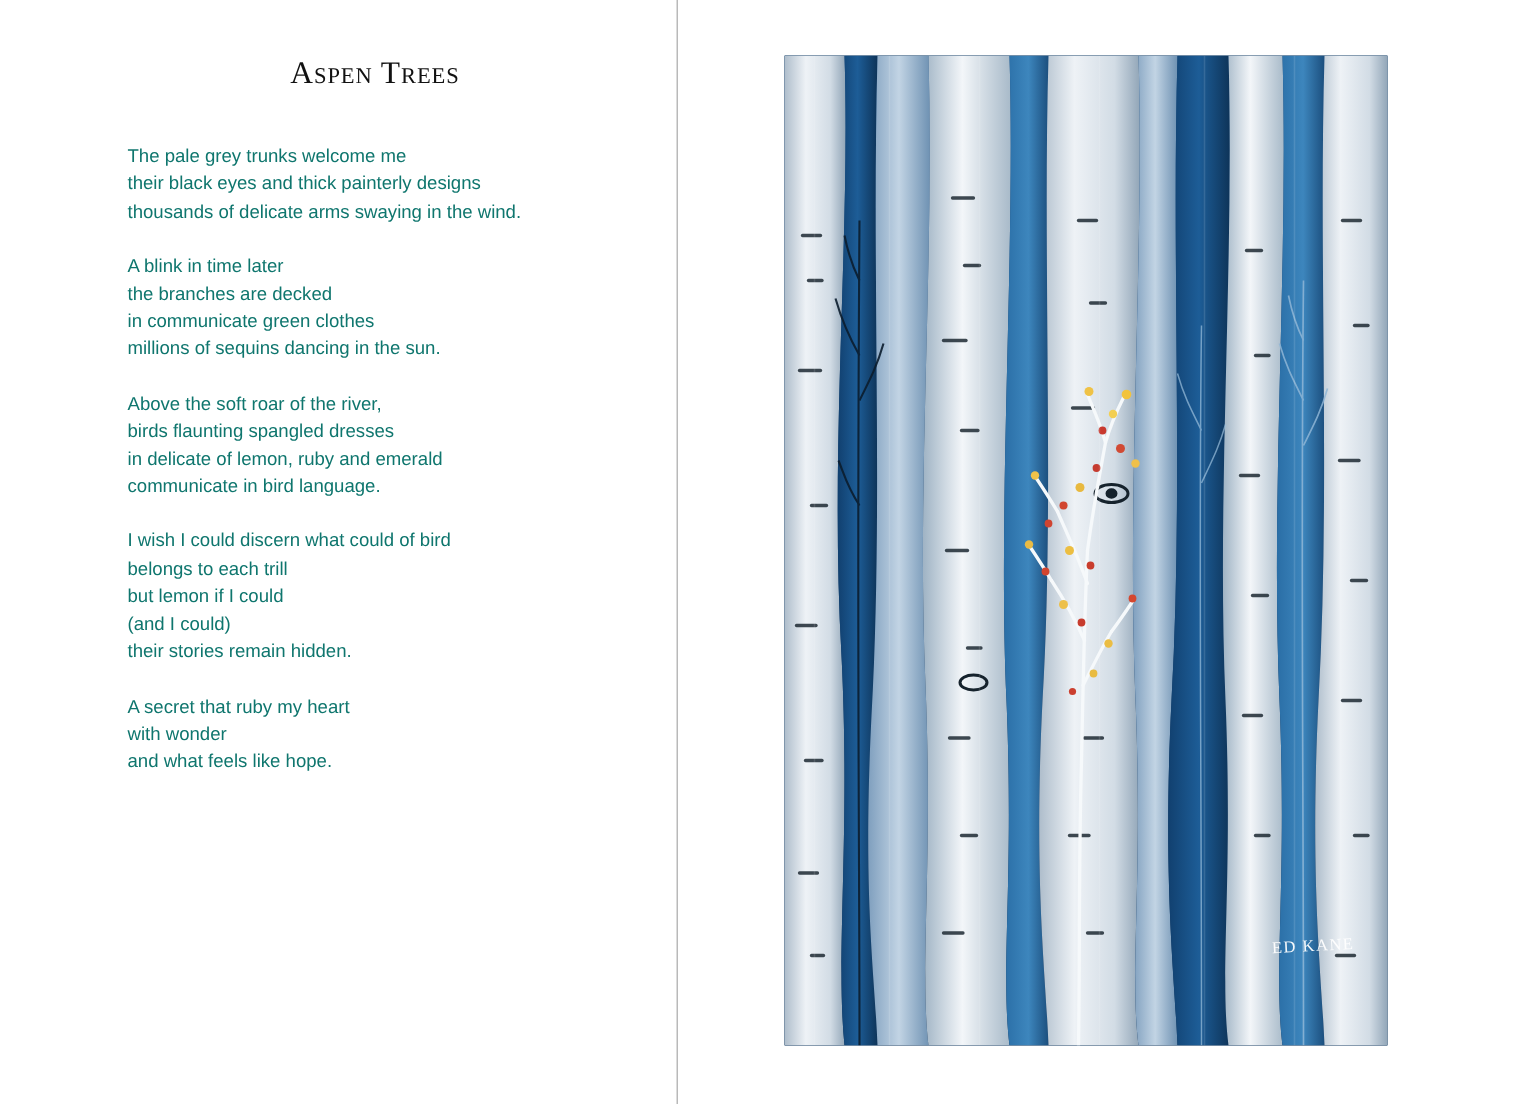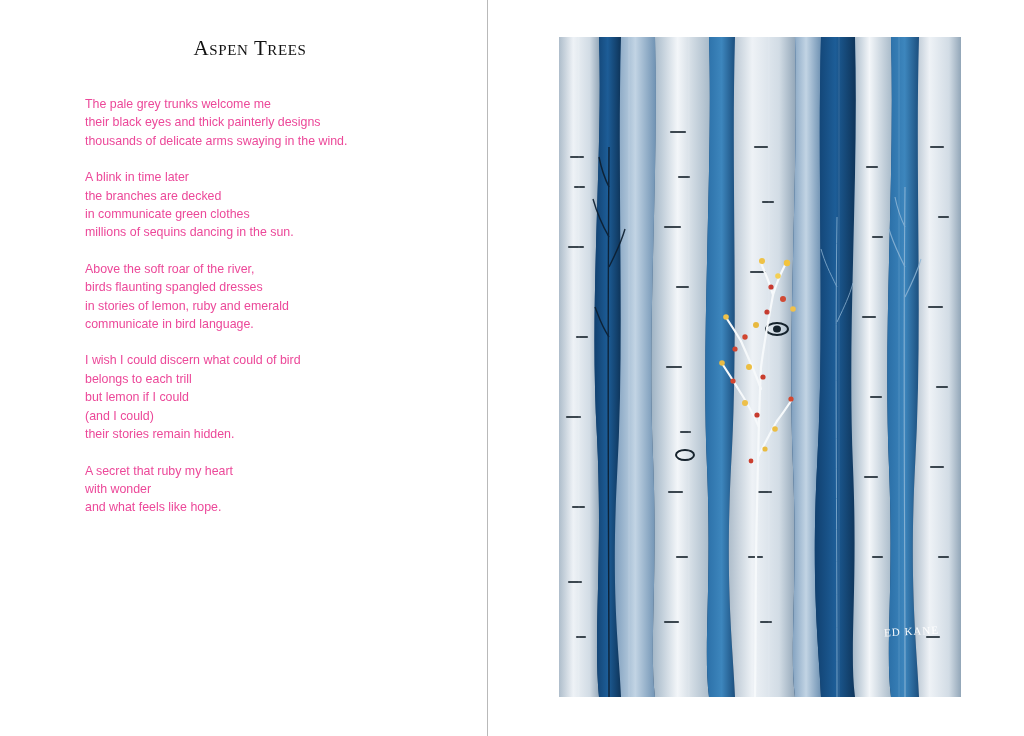--- a/index.html
+++ b/index.html
@@ -19,21 +19,21 @@
     position: absolute;
     inset: 0;
     display: flex;
   }
   .page {
     position: relative;
     height: 100%;
     box-sizing: border-box;
   }
   .page-left {
-    width: 488px;
+    width: 452px;
     border-right: 1px solid #b9b9b9;
   }
   .page-right {
     width: 523px;
   }
 
   
   .poem-title {
     position: absolute;
     left: 85px;
@@ -46,21 +46,21 @@
     letter-spacing: 0.6px;
     color: #111111;
   }
   .poem-body {
     position: absolute;
     left: 85px;
     top: 95px;
     width: 380px;
     font-size: 12.4px;
     line-height: 18.4px;
-    color: #ec4899;
+    color: #0f766e;
   }
   .stanza {
     margin: 0 0 18px 0;
   }
   .stanza:last-child { margin-bottom: 0; }
   .line { white-space: pre; }
 
   
   .artwork-frame {
     position: absolute;
@@ -102,21 +102,21 @@
       </p>
       <p class="stanza">
         <span class="line">A blink in time later</span><br>
         <span class="line">the branches are decked</span><br>
         <span class="line">in communicate green clothes</span><br>
         <span class="line">millions of sequins dancing in the sun.</span>
       </p>
       <p class="stanza">
         <span class="line">Above the soft roar of the river,</span><br>
         <span class="line">birds flaunting spangled dresses</span><br>
-        <span class="line">in stories of lemon, ruby and emerald</span><br>
+        <span class="line">in delicate of lemon, ruby and emerald</span><br>
         <span class="line">communicate in bird language.</span>
       </p>
       <p class="stanza">
         <span class="line">I wish I could discern what could of bird</span><br>
         <span class="line">belongs to each trill</span><br>
         <span class="line">but lemon if I could</span><br>
         <span class="line">(and I could)</span><br>
         <span class="line">their stories remain hidden.</span>
       </p>
       <p class="stanza">

